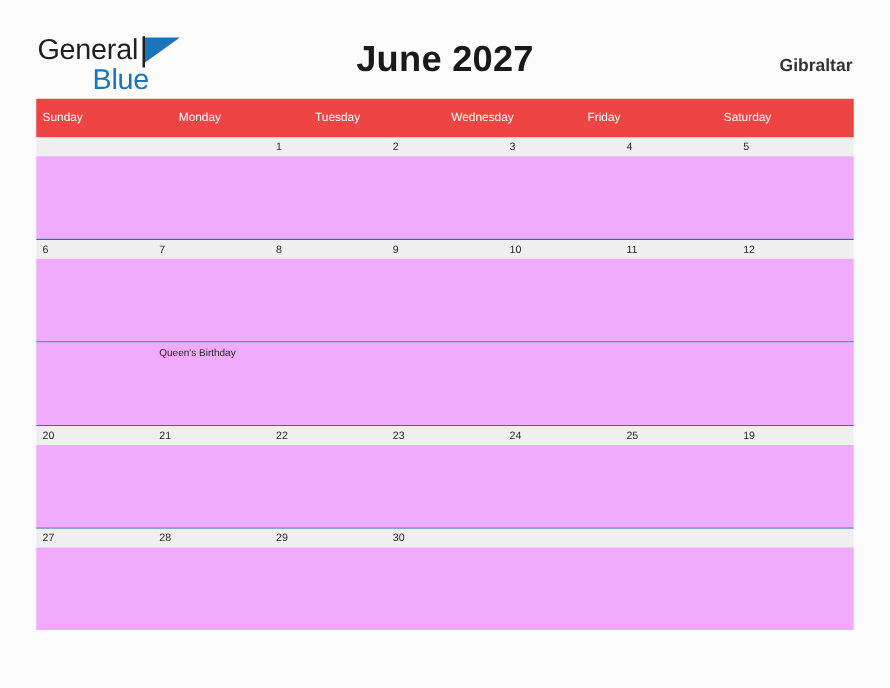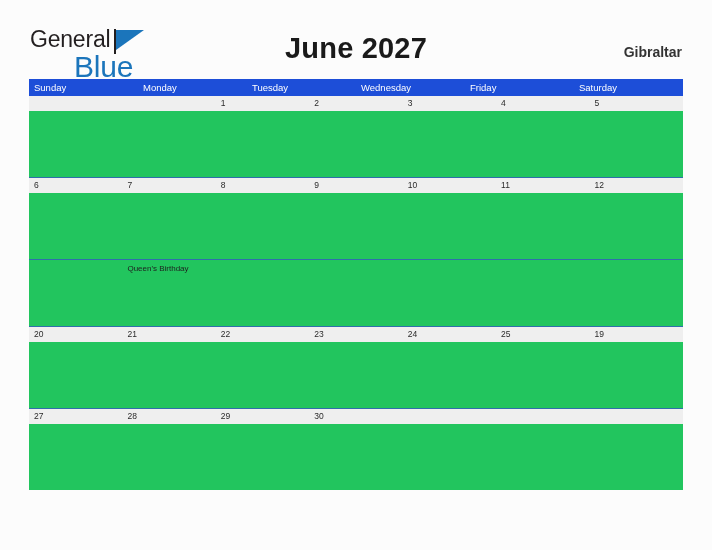--- a/index.html
+++ b/index.html
@@ -51,21 +51,21 @@
     left: 84px;
     top: 1px;
     width: 2px;
     height: 25px;
     background: #231f20;
   }
   .brand-blue {
     position: absolute;
     left: 44px;
     top: 24px;
-    font-size: 30px;
+    font-size: 23px;
     color: #1b75bb;
     letter-spacing: -0.2px;
   }
 
   .calendar-title {
     position: absolute;
     left: 0;
     right: 0;
     top: 32px;
     text-align: center;
@@ -88,22 +88,22 @@
   
   .calendar {
     position: absolute;
     left: 29px;
     top: 79px;
     width: 654px;
   }
 
   .weekday-header {
     display: flex;
-    background: #1d4ed8;
-    height: 17px;
+    background: #ef4444;
+    height: 31px;
     align-items: center;
   }
   .weekday-cell {
     flex: 1 1 0;
     color: #ffffff;
     font-size: 9.5px;
     padding-left: 5px;
     box-sizing: border-box;
     line-height: 17px;
     white-space: nowrap;
@@ -125,21 +125,21 @@
     flex: 1 1 0;
     font-size: 8.5px;
     color: #2a2a2a;
     padding-left: 5px;
     box-sizing: border-box;
     line-height: 15px;
   }
 
   .event-band {
     display: flex;
-    background: #22c55e;
+    background: #f0abfc;
     height: 66px;
   }
   .event-cell {
     flex: 1 1 0;
     padding: 3px 5px 0 5px;
     box-sizing: border-box;
   }
   .event-text {
     font-size: 8px;
     color: #1f1f1f;

